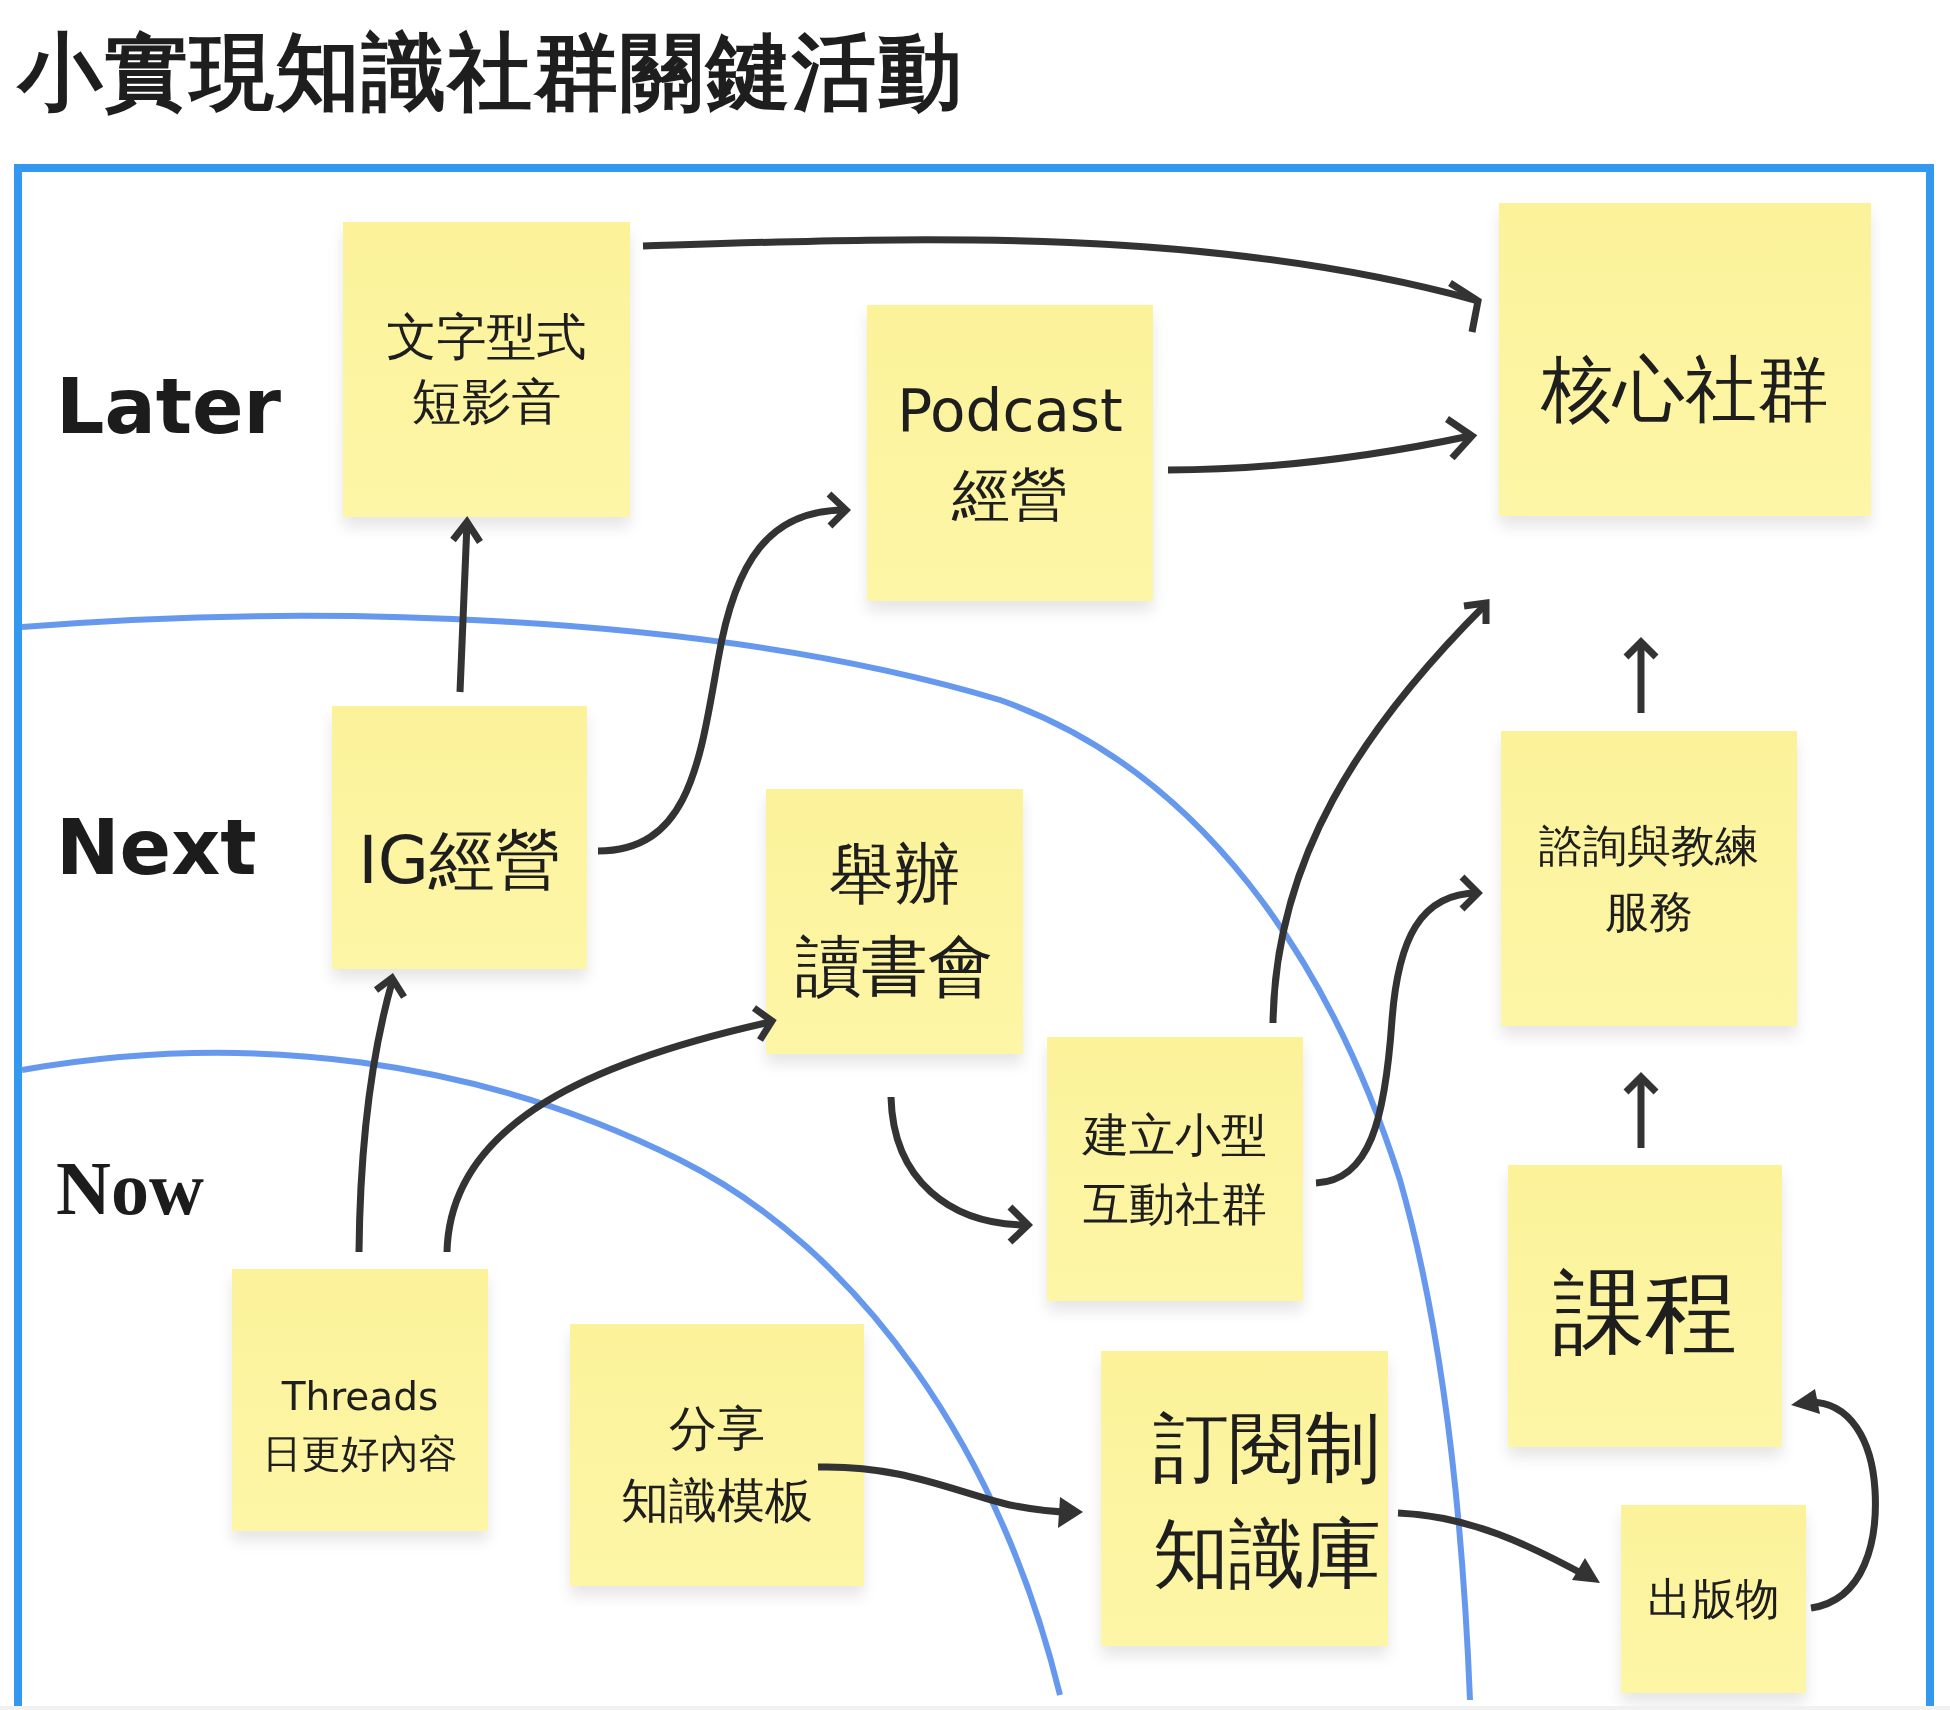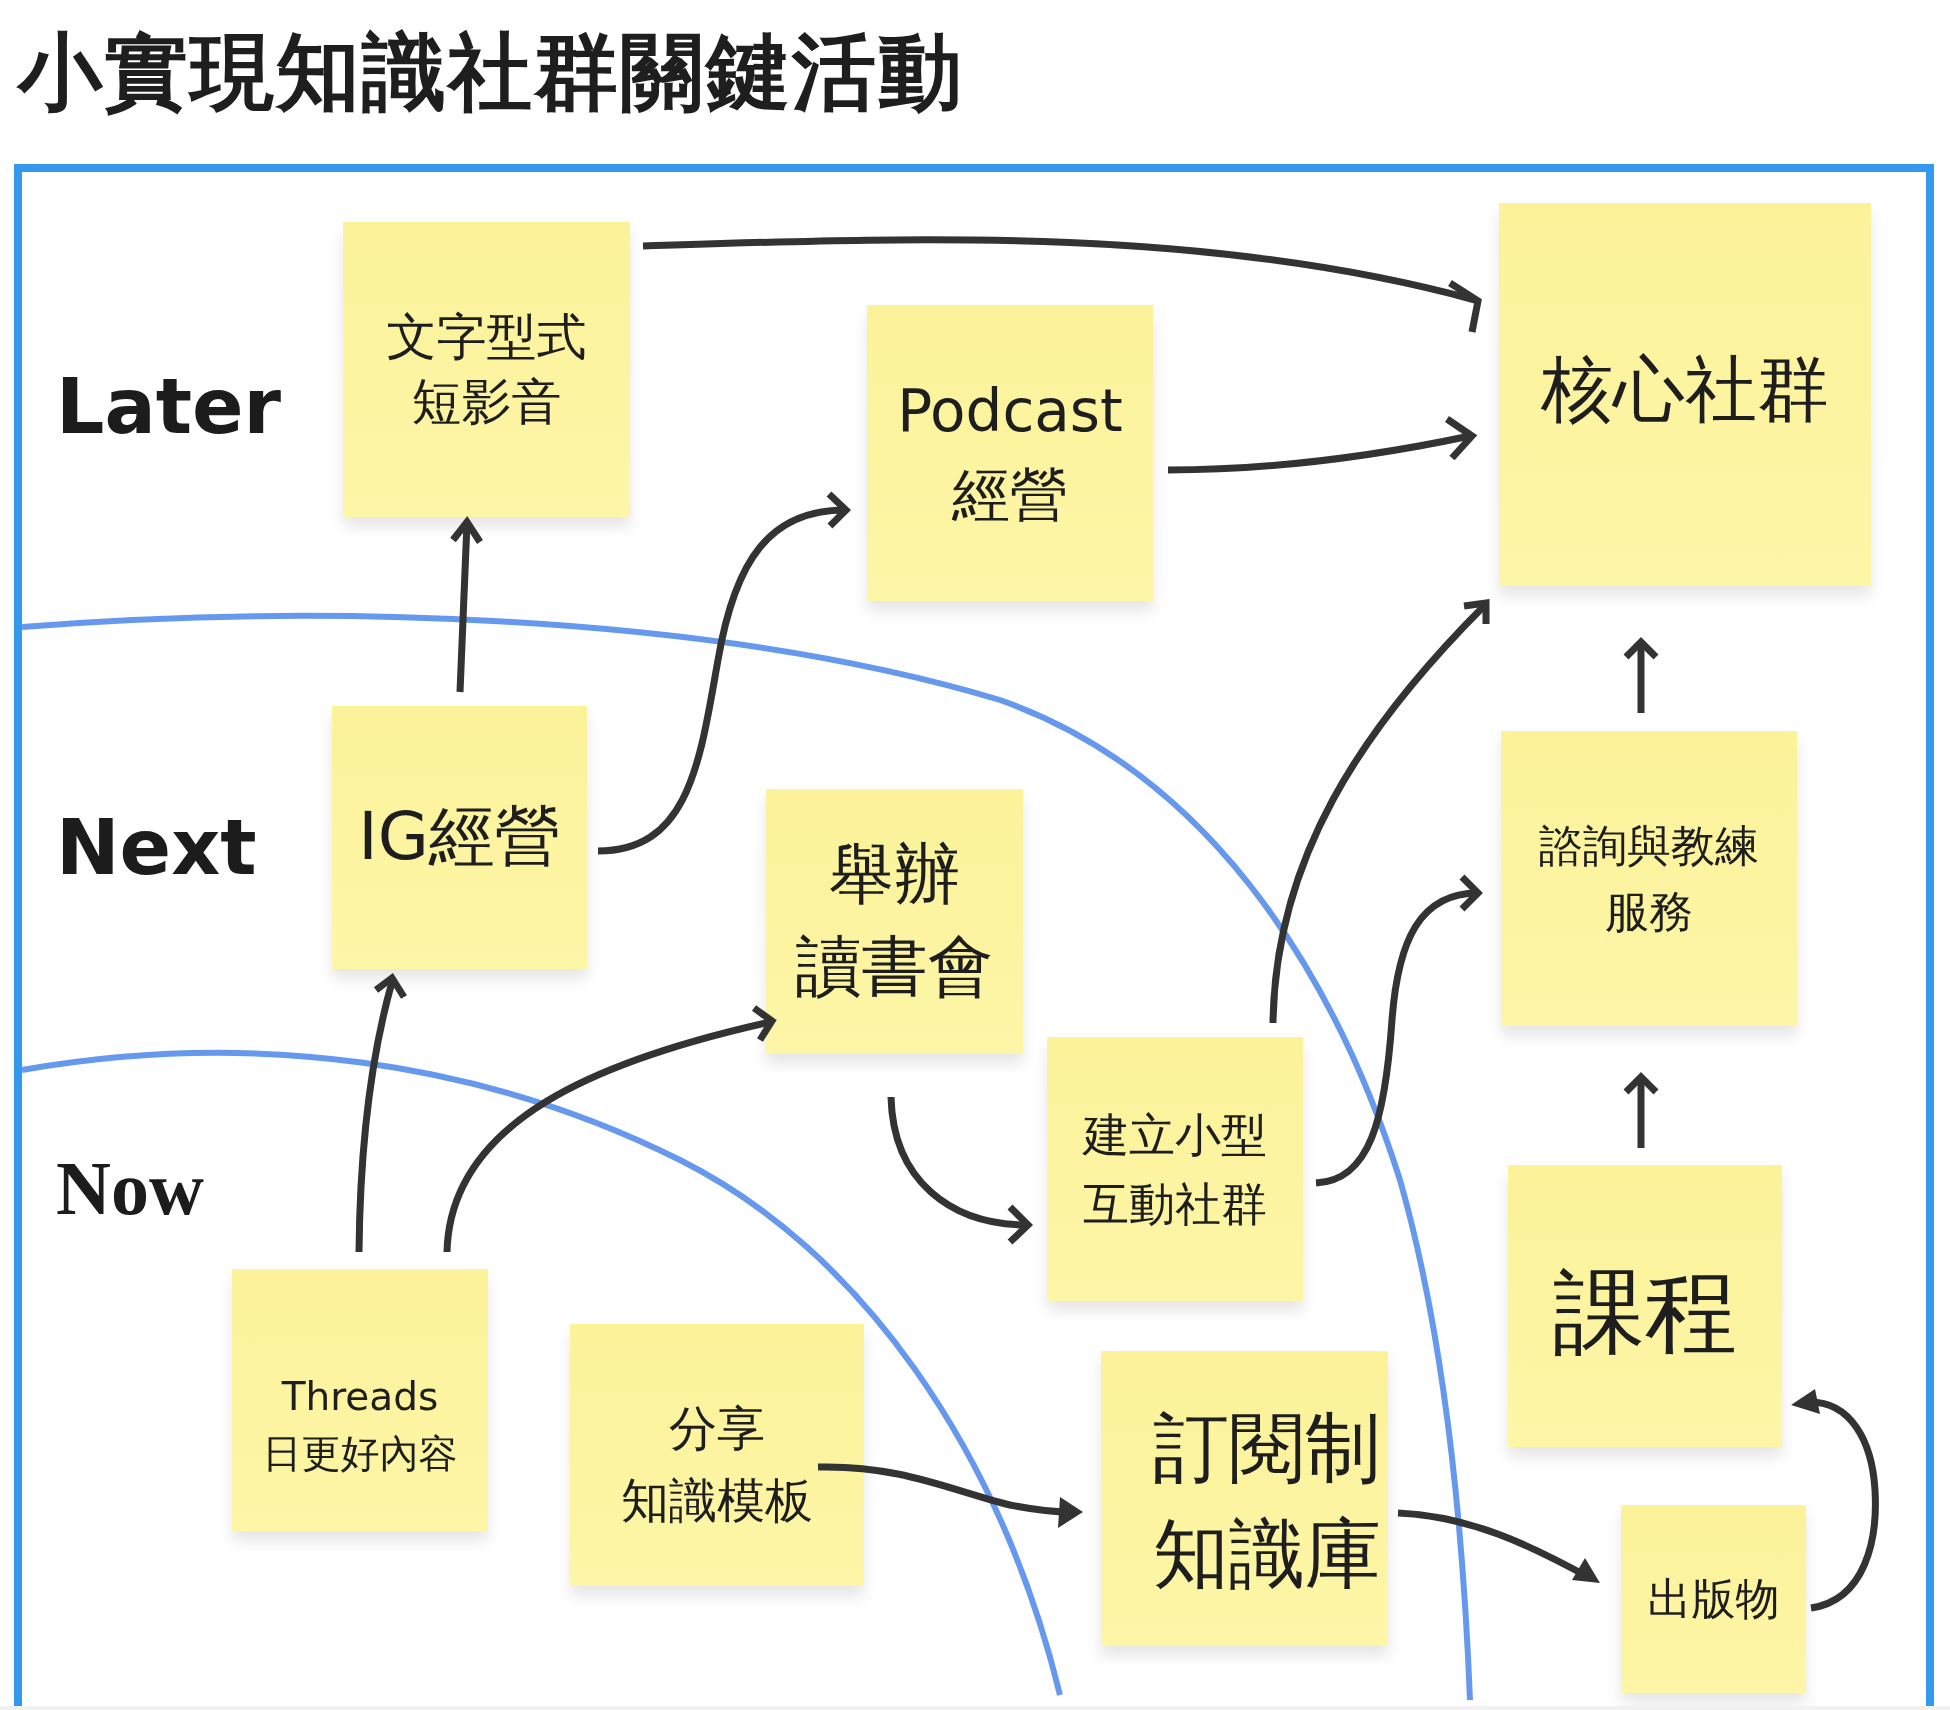--- a/index.html
+++ b/index.html
@@ -36,25 +36,25 @@
 <div class="lane-label" style="left:56px; top:1143px;font-family:Liberation Serif, serif;">Now</div>
 
 <div class="note" style="left:343px; top:222px; width:287px; height:295px;">
   <span class="note-text" style="font-size:50px;">文字型式
 短影音</span>
 </div>
 <div class="note" style="left:867px; top:305px; width:286px; height:296px;">
   <span class="note-text" style="font-size:58px; line-height:1.45;">Podcast
 經營</span>
 </div>
-<div class="note" style="left:1499px; top:203px; width:372px; height:383px; align-items:flex-start;">
+<div class="note" style="left:1499px; top:203px; width:372px; height:313px; align-items:flex-start;">
   <span class="note-text" style="font-size:72px; margin-top:140px;">核心社群</span>
 </div>
 <div class="note" style="left:332px; top:706px; width:255px; height:263px; align-items:flex-start;">
-  <span class="note-text" style="font-size:66px; margin-top:88px;">IG經營</span>
+  <span class="note-text" style="font-size:66px; margin-top:112px;">IG經營</span>
 </div>
 <div class="note" style="left:766px; top:789px; width:257px; height:265px; align-items:flex-start;">
   <span class="note-text" style="font-size:66px; line-height:1.4; margin-top:40px;">舉辦
 讀書會</span>
 </div>
 <div class="note" style="left:1501px; top:731px; width:296px; height:295px; align-items:flex-start;">
   <span class="note-text" style="font-size:44px; line-height:1.5; margin-top:82px;">諮詢與教練
 服務</span>
 </div>
 <div class="note" style="left:1047px; top:1037px; width:256px; height:264px; align-items:flex-start;">

